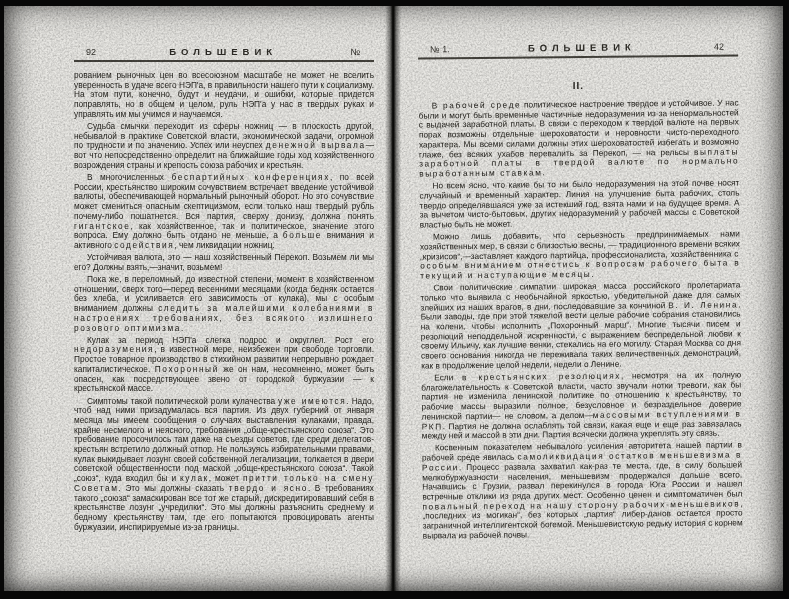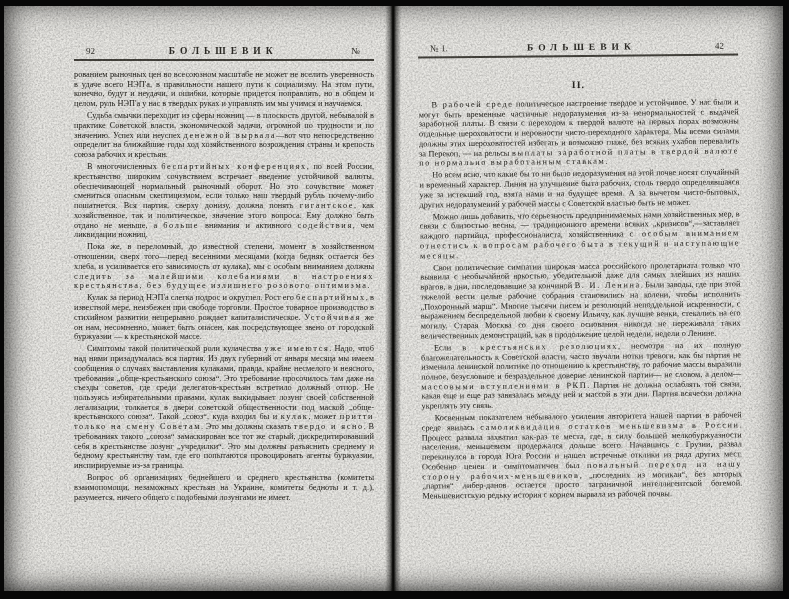--- a/index.html
+++ b/index.html
@@ -1,17 +1,17 @@
 <!DOCTYPE html>
 <html><head>
 <meta charset="utf-8">
 <style>
   html,body{margin:0;padding:0;background:#070707;}
   .stage{position:relative;width:789px;height:599px;background:#070707;overflow:hidden;
-         font-family:Liberation Serif, serif;}
+         font-family:Liberation Sans, sans-serif;}
   .paper{position:absolute;left:4px;top:6px;width:779px;height:585px;background:#e7e6e2;
          box-shadow:inset 0 0 34px rgba(0,0,0,.33),
                     inset 14px 0 26px -12px rgba(0,0,0,.55),
                     inset -14px 0 26px -12px rgba(0,0,0,.5),
                     inset 0 -12px 22px -12px rgba(0,0,0,.45);}
   .gutter{position:absolute;left:381px;top:0;bottom:0;width:16px;
           background:linear-gradient(90deg,rgba(18,18,16,0) 0%,rgba(18,18,16,.5) 32%,#0b0b09 48%,#0b0b09 55%,rgba(18,18,16,.5) 70%,rgba(18,18,16,0) 100%);}
   .page{position:absolute;color:#26241f;}
   .page-left{left:70px;top:40px;width:300px;}
   .page-right{left:414px;top:36px;width:320px;transform:rotate(-0.55deg);transform-origin:50% 0;}
@@ -38,24 +38,24 @@
       <div class="running-head">
         <span>92</span>
         <span class="running-title">БОЛЬШЕВИК</span>
         <span>№</span>
       </div>
       <div class="rule"></div>
       <div class="page-body">
           <p class="noindent">рованием рыночных цен во всесоюзном масштабе не может не вселить уверенность в удаче всего НЭП'а, в правильности нашего пути к социализму. На этом пути, конечно, будут и неудачи, и ошибки, которые придется поправлять, но в общем и целом, руль НЭП'а у нас в твердых руках и управлять им мы учимся и научаемся.</p>
           <p>Судьба смычки переходит из сферы ножниц — в плоскость другой, небывалой в практике Советской власти, экономической задачи, огромной по трудности и по значению. Успех или неуспех <span class="sp">денежной вырвала</span>—вот что непосредственно определит на ближайшие годы ход хозяйственного возрождения страны и крепость союза рабочих и крестьян.</p>
           <p>В многочисленных <span class="sp">беспартийных конференциях</span>, по всей России, крестьянство широким сочувствием встречает введение устойчивой валюты, обеспечивающей нормальный рыночный оборот. Но это сочувствие может смениться опасным скептицизмом, если только наш твердый рубль почему-либо пошатнется. Вся партия, сверху донизу, должна понять <span class="sp">гигантское</span>, как хозяйственное, так и политическое, значение этого вопроса. Ему должно быть отдано не меньше, а <span class="sp">больше</span> внимания и активного <span class="sp">содействия</span>, чем ликвидации ножниц.</p>
-          <p>Пока же, в переломный, до известной степени, момент в хозяйственном отношении, сверх того—перед весенними месяцами (когда бедняк остается без хлеба, и усиливается его зависимость от кулака), мы с особым вниманием должны <span class="sp">следить за малейшими колебаниями в настроениях крестьянства, без будущее излишнего розового оптимизма</span>.</p>
-          <p>Кулак за период НЭП'а слегка подрос и округлел. Рост его <span class="sp">беспартийных</span>, в известной мере, неизбежен при свободе торговли. Простое товарное производство в стихийном развитии непрерывно рождает капиталистическое. <span class="sp">Устойчивая</span> же он нам, несомненно, может быть опасен, как посредствующее звено от городской буржуазии — к крестьянской массе.</p>
+          <p>Устойчивая валюта, это — наш хозяйственный Перекоп. Возьмем ли мы его? Должны взять,—значит, возьмем!</p>
+          <p>Пока же, в переломный, до известной степени, момент в хозяйственном отношении, сверх того—перед весенними месяцами (когда бедняк остается без хлеба, и усиливается его зависимость от кулака), мы с особым вниманием должны <span class="sp">следить за малейшими колебаниями в настроениях требованиях, без всякого излишнего розового оптимизма</span>.</p>
+          <p>Кулак за период НЭП'а слегка подрос и округлел. Рост его <span class="sp">недоразумения</span>, в известной мере, неизбежен при свободе торговли. Простое товарное производство в стихийном развитии непрерывно рождает капиталистическое. <span class="sp">Похоронный</span> же он нам, несомненно, может быть опасен, как посредствующее звено от городской буржуазии — к крестьянской массе.</p>
           <p>Симптомы такой политической роли кулачества <span class="sp">уже имеются</span>. Надо, чтоб над ними призадумалась вся партия. Из двух губерний от января месяца мы имеем сообщения о случаях выставления кулаками, правда, крайне несмелого и неясного, требования „обще-крестьянского союза“. Это требование просочилось там даже на съезды советов, где среди делегатов-крестьян встретило должный отпор. Не пользуясь избирательными правами, кулак выкидывает лозунг своей собственной легализации, толкается в двери советской общественности под маской „обще-крестьянского союза“. Такой „союз“, куда входил бы и <span class="sp">кулак</span>, может <span class="sp">притти только на смену Советам</span>. Это мы должны сказать <span class="sp">твердо и ясно</span>. В требованиях такого „союза“ замаскирован все тот же старый, дискредитировавший себя в крестьянстве лозунг „учредилки“. Это мы должны разъяснить среднему и бедному крестьянству там, где его попытаются провоцировать агенты буржуазии, инспирируемые из-за границы.</p>
-          <p>Вопрос об организациях беднейшего и среднего крестьянства (комитеты взаимопомощи, незаможных крестьян на Украине, комитеты бедноты и т. д.), разумеется, ничего общего с подобными лозунгами не имеет.</p>
         </div>
     </div>
 
     <div class="page page-right">
       <div class="running-head">
         <span>№ 1.</span>
         <span class="running-title">БОЛЬШЕВИК</span>
         <span>42</span>
       </div>
       <div class="rule"></div>

